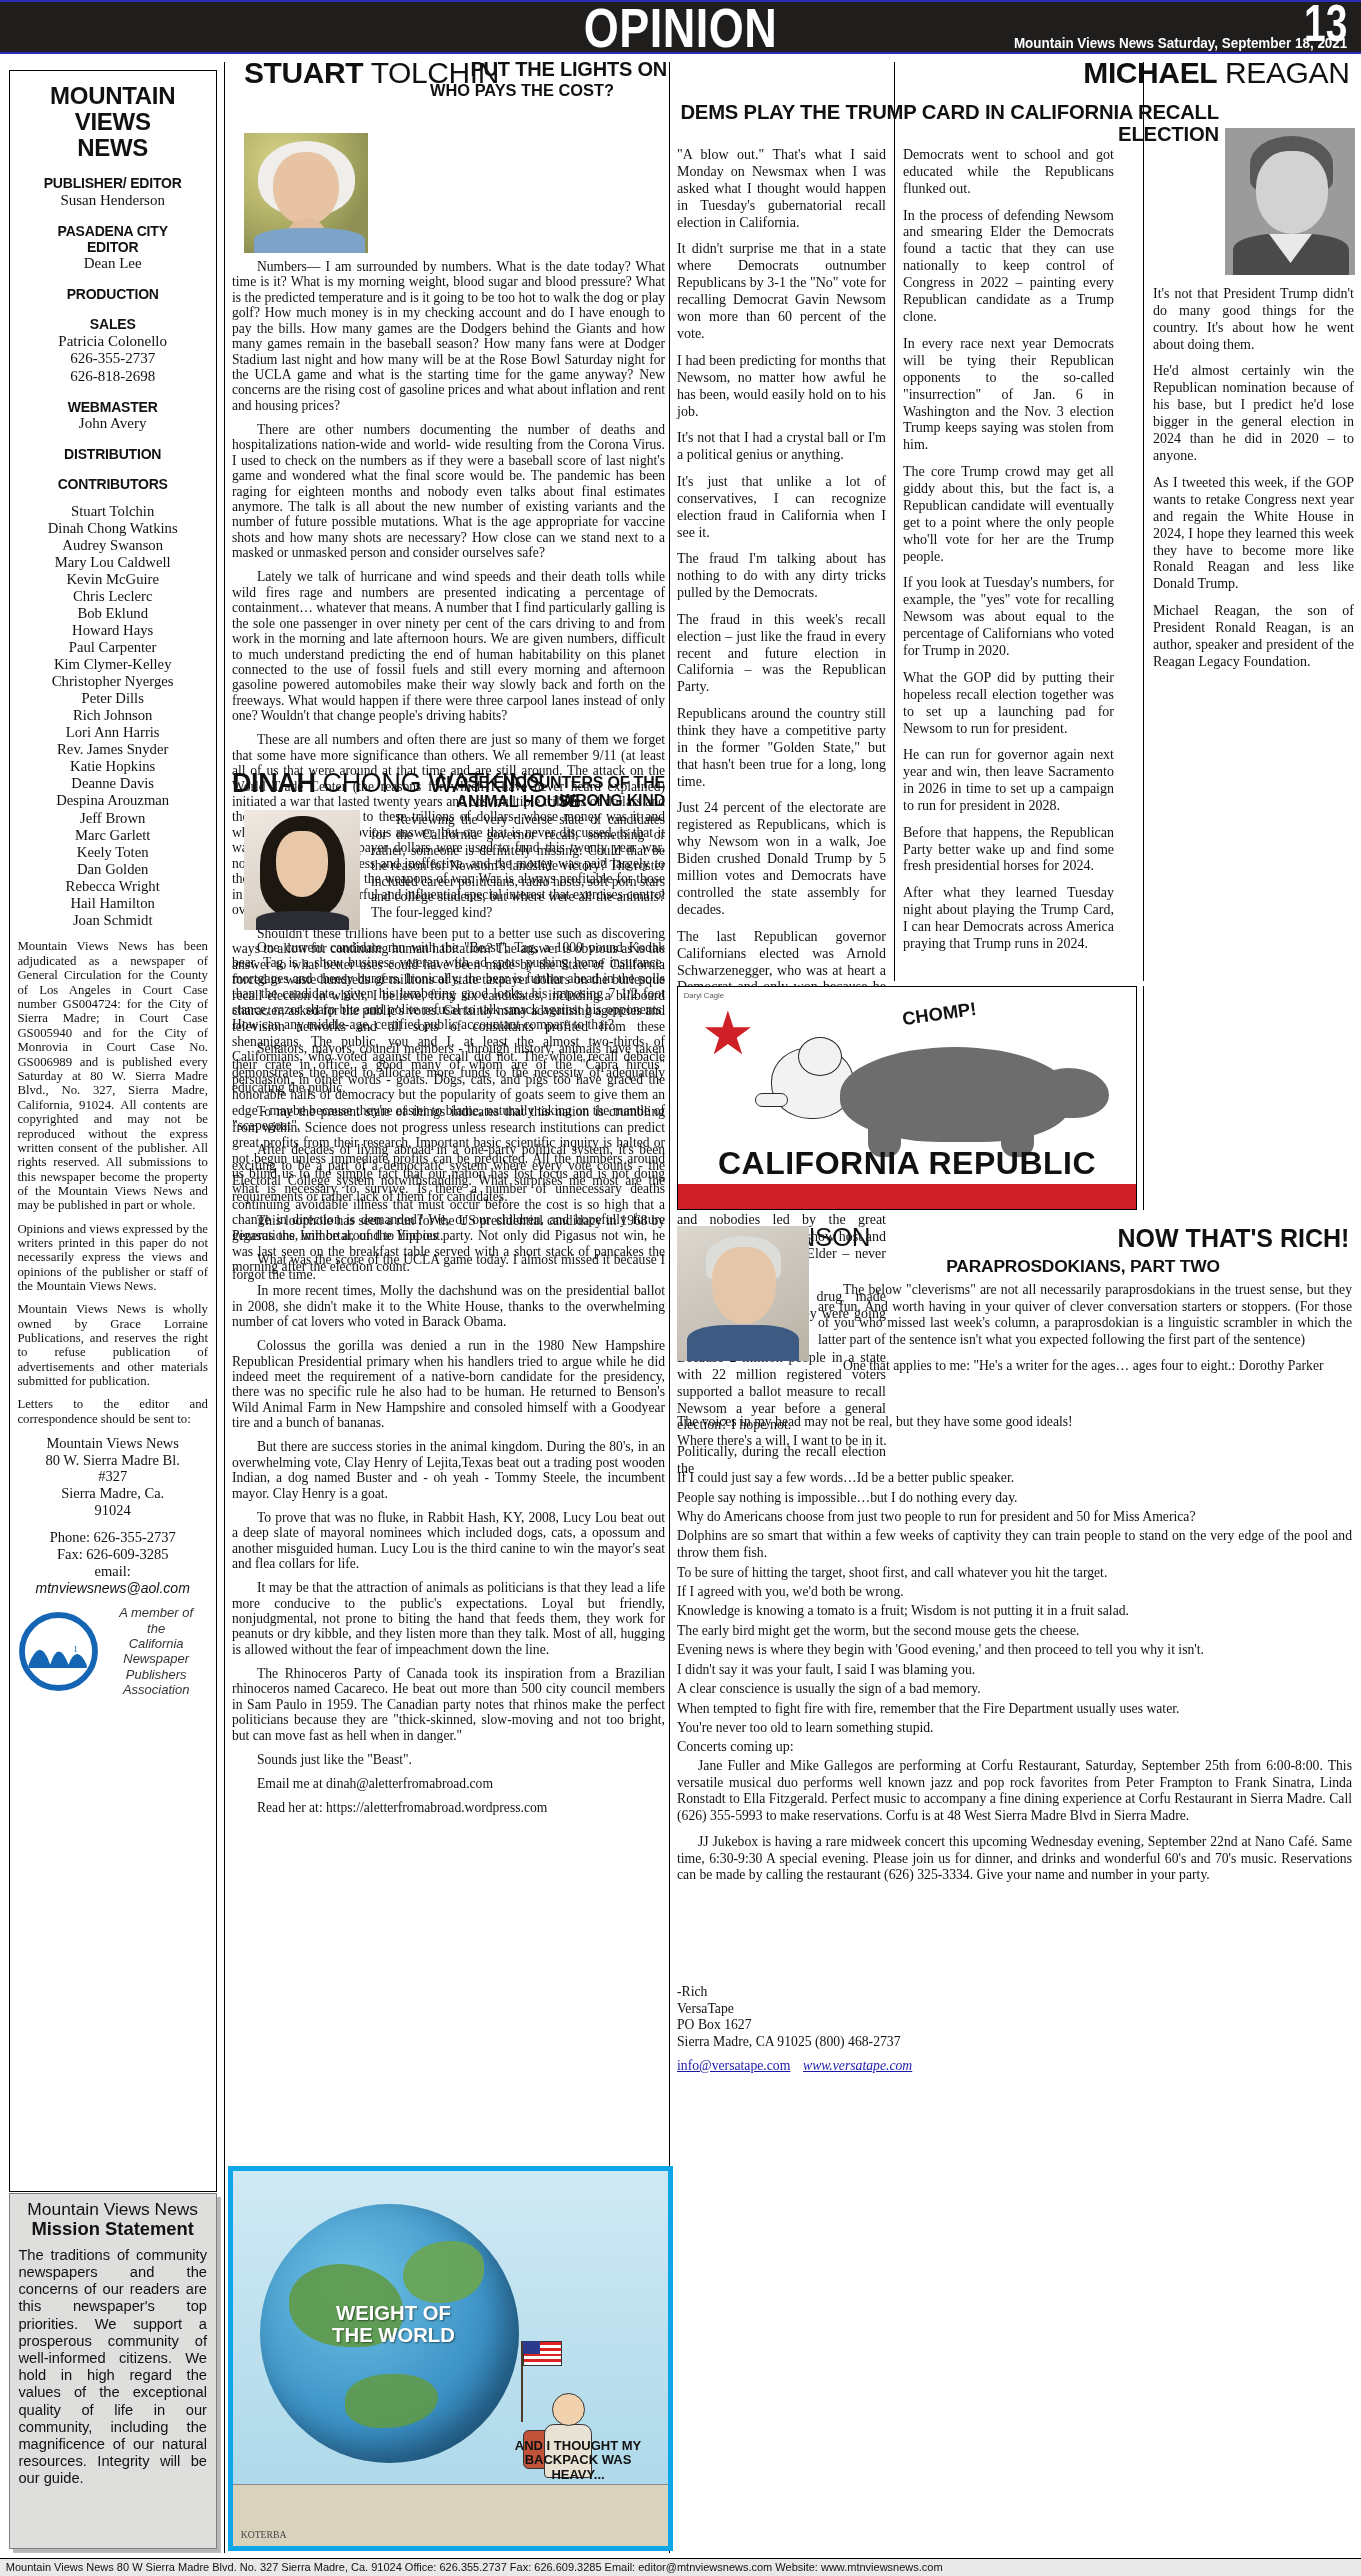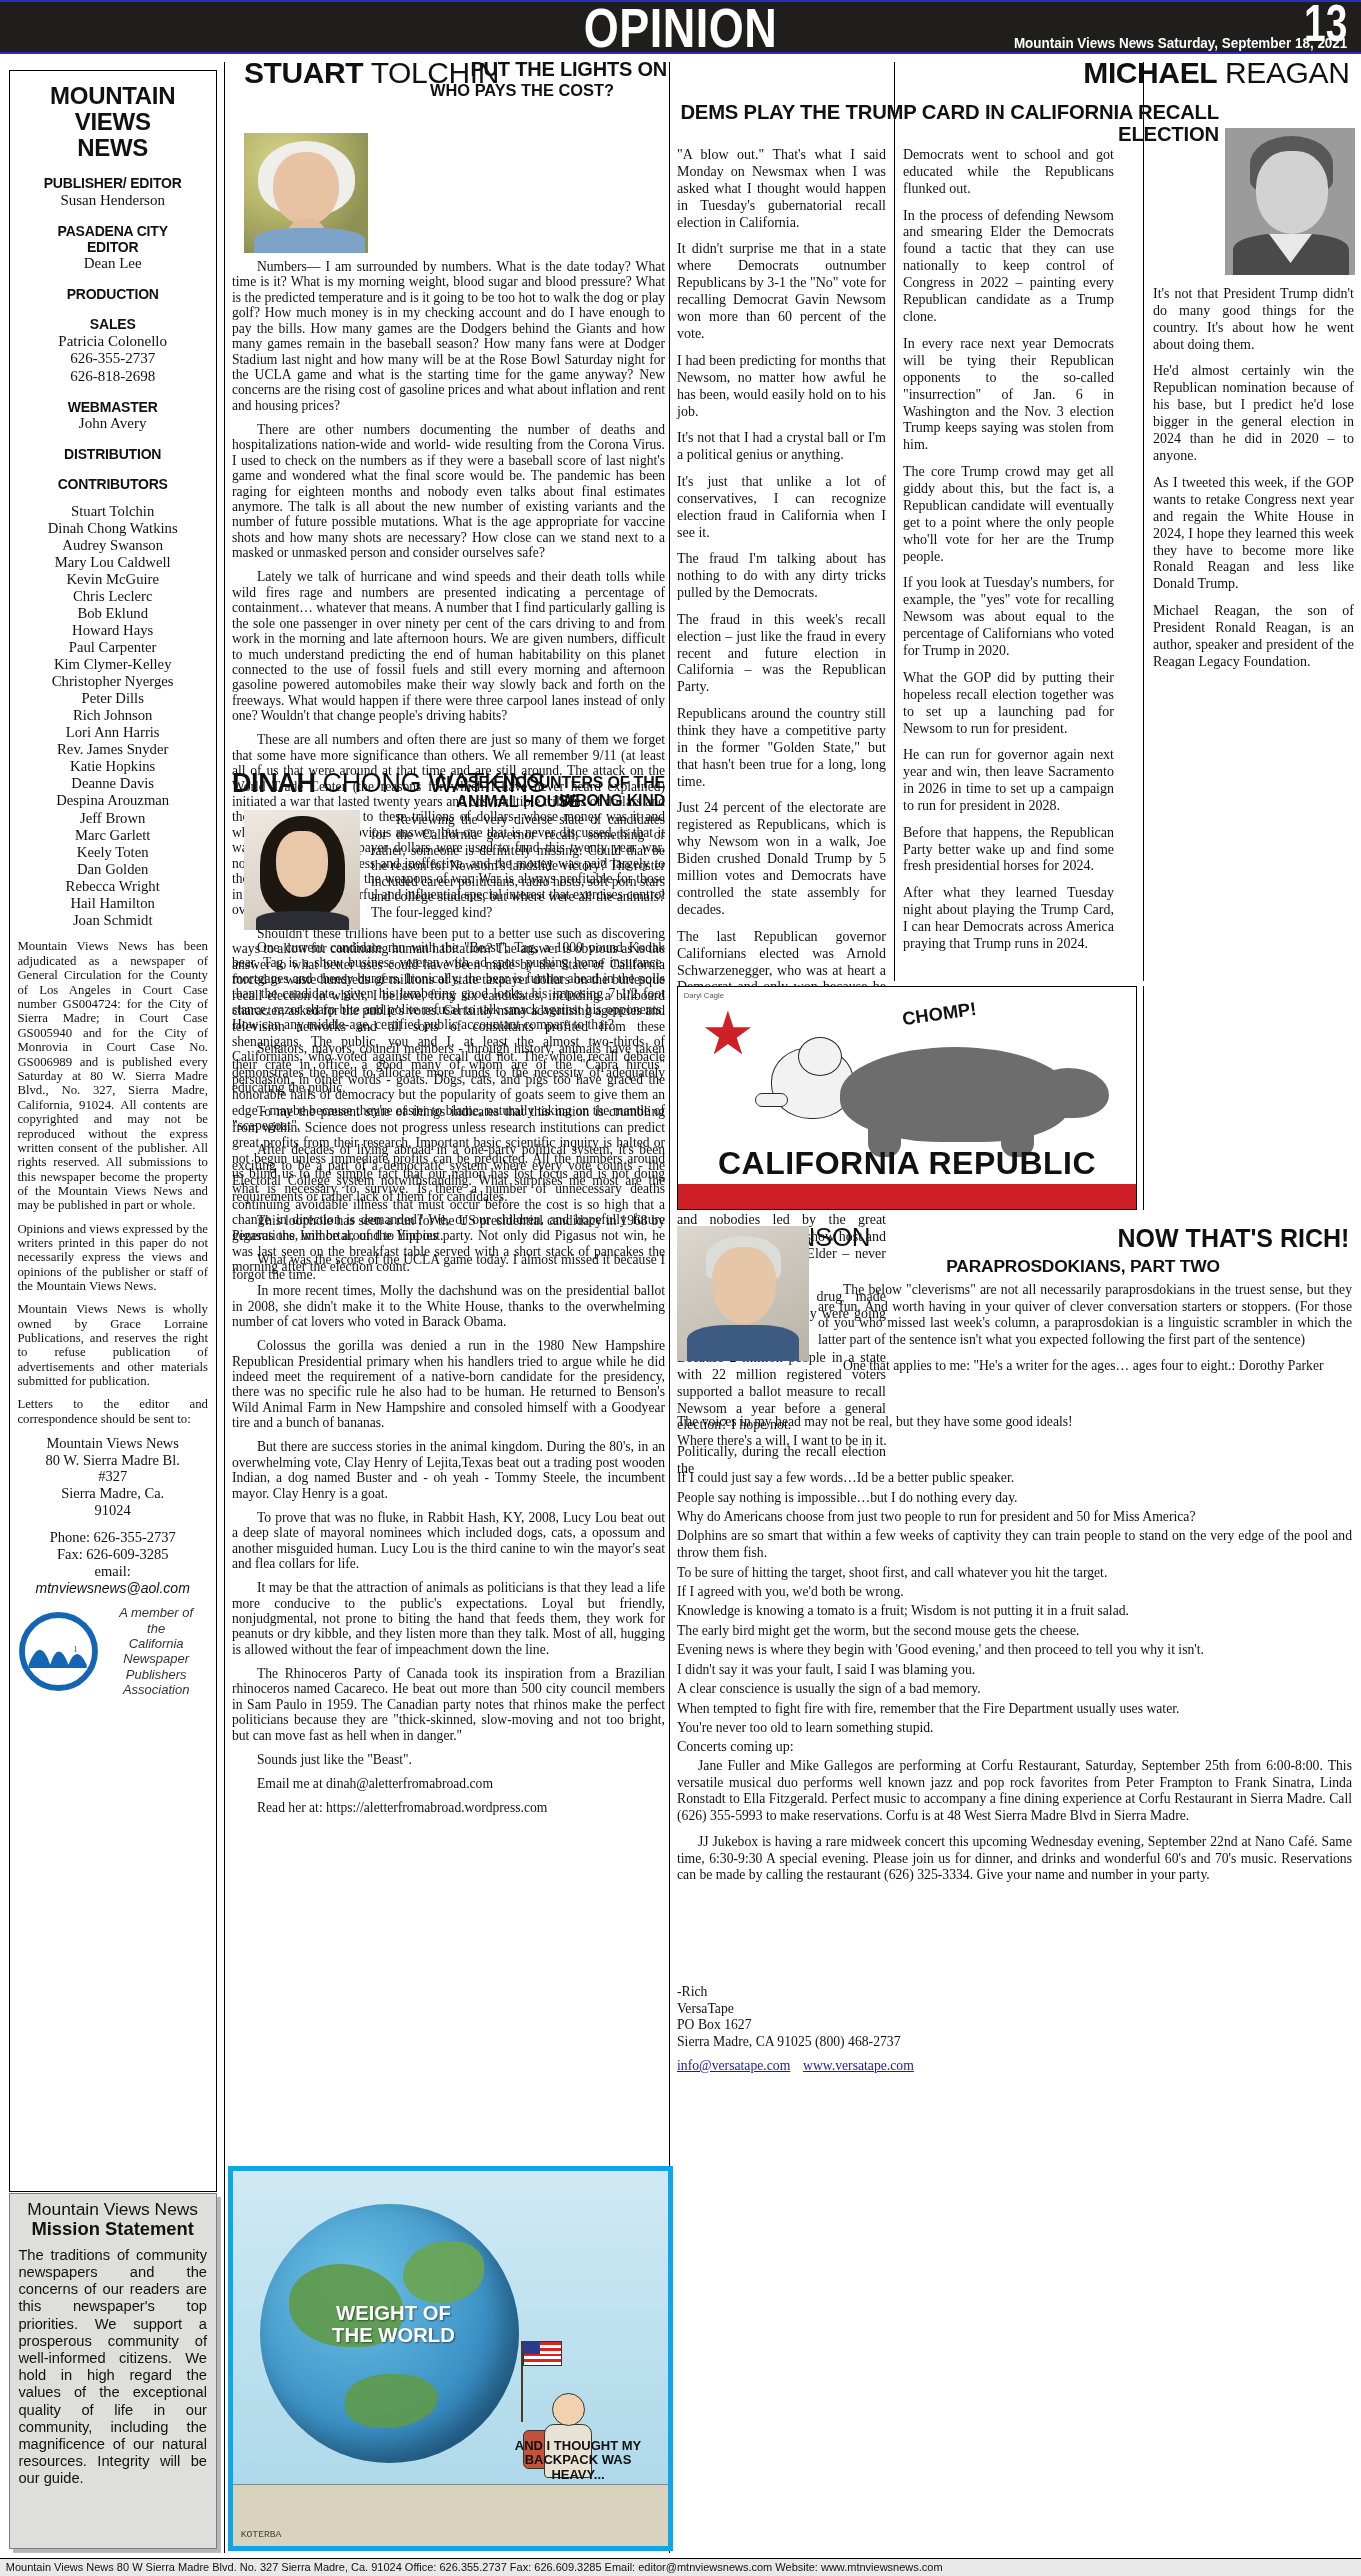--- a/index.html
+++ b/index.html
@@ -110,21 +110,21 @@
   #cartoon-world .wtitle{position:absolute;left:83px;top:132px;width:155px;text-align:center;font-family:"Liberation Sans",sans-serif;font-weight:bold;font-size:20.3px;line-height:1.06;color:#fff;text-shadow:1px 1px 1.9px rgba(0,0,0,.5);}
   #cartoon-world .flag{position:absolute;left:290px;top:170px;width:39px;height:25px;background:
       repeating-linear-gradient(#d22 0 2.9px,#fff 2.9px 5.8px);border:1px solid #333;}
   #cartoon-world .flagcanton{position:absolute;left:290px;top:170px;width:17.4px;height:12.6px;background:#2b3a8c;}
   #cartoon-world .pole{position:absolute;left:288px;top:170px;width:1.9px;height:81px;background:#4b3a26;}
   #cartoon-world .kidhead{position:absolute;left:319px;top:222px;width:33px;height:33px;border-radius:50%;background:#f2d2ae;border:1.9px solid #333;}
   #cartoon-world .kidbody{position:absolute;left:311px;top:253px;width:48px;height:54px;background:#e8e2d4;border:1.9px solid #333;border-radius:9.7px 9.7px 3.9px 3.9px;}
   #cartoon-world .kidpack{position:absolute;left:290px;top:259px;width:29px;height:39px;background:#c0533a;border:1.9px solid #333;border-radius:5.8px;}
   #cartoon-world .ground{position:absolute;left:0;bottom:0;width:100%;height:62px;background:#d9d2bd;border-top:1px solid #888;}
   #cartoon-world .bubble{position:absolute;right:13.5px;bottom:64px;width:153px;font-family:"Liberation Sans",sans-serif;font-weight:bold;font-size:13px;line-height:1.1;text-align:center;color:#111;}
-  #cartoon-world .sig2{position:absolute;left:7.7px;bottom:5.8px;font-family:Liberation Mono, monospace;font-size:9.7px;color:#444;}
+  #cartoon-world .sig2{position:absolute;left:7.7px;bottom:5.8px;font-family:Liberation Serif, serif;font-size:9.7px;color:#444;}
 
   
   #footer-bar{position:absolute;left:0;top:2558px;width:1361px;height:18.4px;background:#e9e9e9;border-top:1px solid #000;font-family:"Liberation Sans",sans-serif;font-size:11px;line-height:17.4px;padding-left:5.8px;white-space:nowrap;overflow:hidden;}
 </style>
 </head>
 <body>
 
 <div id="masthead-bar">
   <div id="page-section-title">OPINION</div>
   <div id="page-number">13</div>
@@ -350,21 +350,21 @@
     <p style="margin: 0px 0px 2.9px;">When tempted to fight fire with fire, remember that the Fire Department usually uses water.</p>
     <p style="margin: 0px 0px 2.9px;">You're never too old to learn something stupid.</p>
   </div>
 <div class="body-sans" style="position:absolute;left:677px;top:1739px;width:675px;font-size:14px;">Concerts coming up:</div>
 <div class="body-sans" style="position:absolute;left:677px;top:1758px;width:675px;height:222px;font-size:13.7px;">
     <p style="text-indent: 21px;">Jane Fuller and Mike Gallegos are performing at Corfu Restaurant, Saturday, September 25th from 6:00-8:00. This versatile musical duo performs well known jazz and pop rock favorites from Peter Frampton to Frank Sinatra, Linda Ronstadt to Ella Fitzgerald. Perfect music to accompany a fine dining experience at Corfu Restaurant in Sierra Madre. Call (626) 355-5993 to make reservations. Corfu is at 48 West Sierra Madre Blvd in Sierra Madre.</p>
     <p style="text-indent: 21px;">JJ Jukebox is having a rare midweek concert this upcoming Wednesday evening, September 22nd at Nano Café. Same time, 6:30-9:30 A special evening. Please join us for dinner, and drinks and wonderful 60's and 70's music. Reservations can be made by calling the restaurant (626) 325-3334. Give your name and number in your party.</p>
   </div>
 <div class="body-sans" style="position:absolute;left:677px;top:1984px;width:675px;font-size:13.7px;">-Rich<br>VersaTape<br>PO Box 1627<br>Sierra Madre, CA 91025  (800) 468-2737</div>
 <div style="position:absolute;left:677px;top:2058px;font-family:'Liberation Serif',serif;font-size:13.7px;color:#1a1aa8;text-decoration:underline;">info@versatape.com</div>
-<div style="position:absolute;left:803px;top:2058px;font-family:'Liberation Serif',serif;font-size:13.7px;color:#1a1aa8;text-decoration:underline;">www.versatape.com</div>
+<div style="position:absolute;left:803px;top:2058px;font-family:'Liberation Serif',serif;font-size:13.7px;color:#1a1aa8;text-decoration:underline;font-style:italic;">www.versatape.com</div>
 
 <div id="cartoon-world">
   <div class="sky"></div>
   <div class="globe"></div>
   <div class="land1"></div>
   <div class="land2"></div>
   <div class="land3"></div>
   <div class="wtitle">WEIGHT OF THE WORLD</div>
   <div class="ground"></div>
   <div class="pole"></div>

